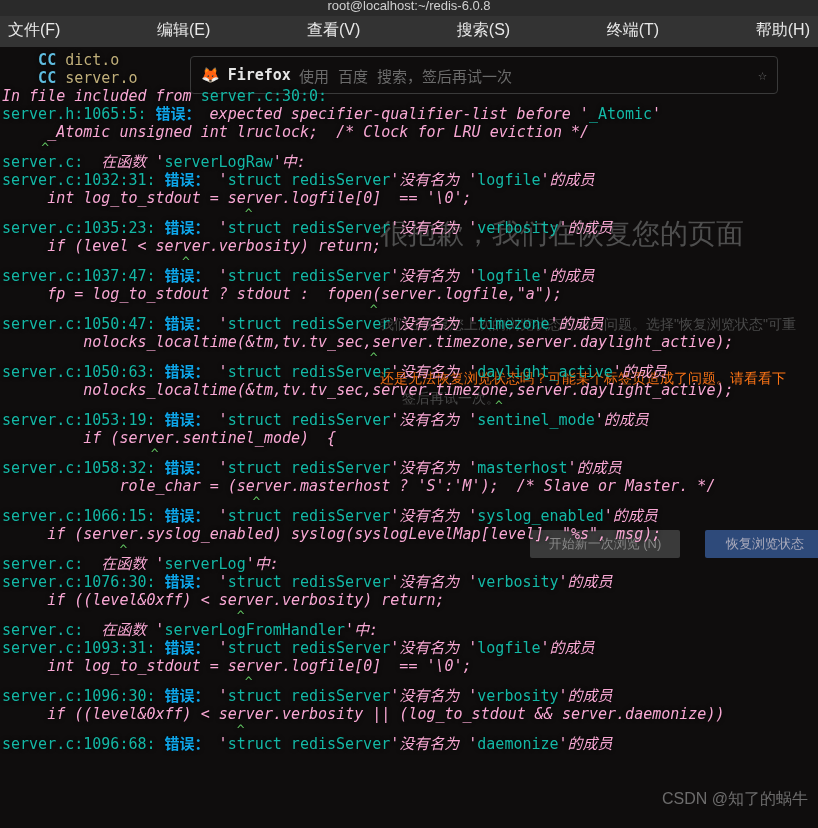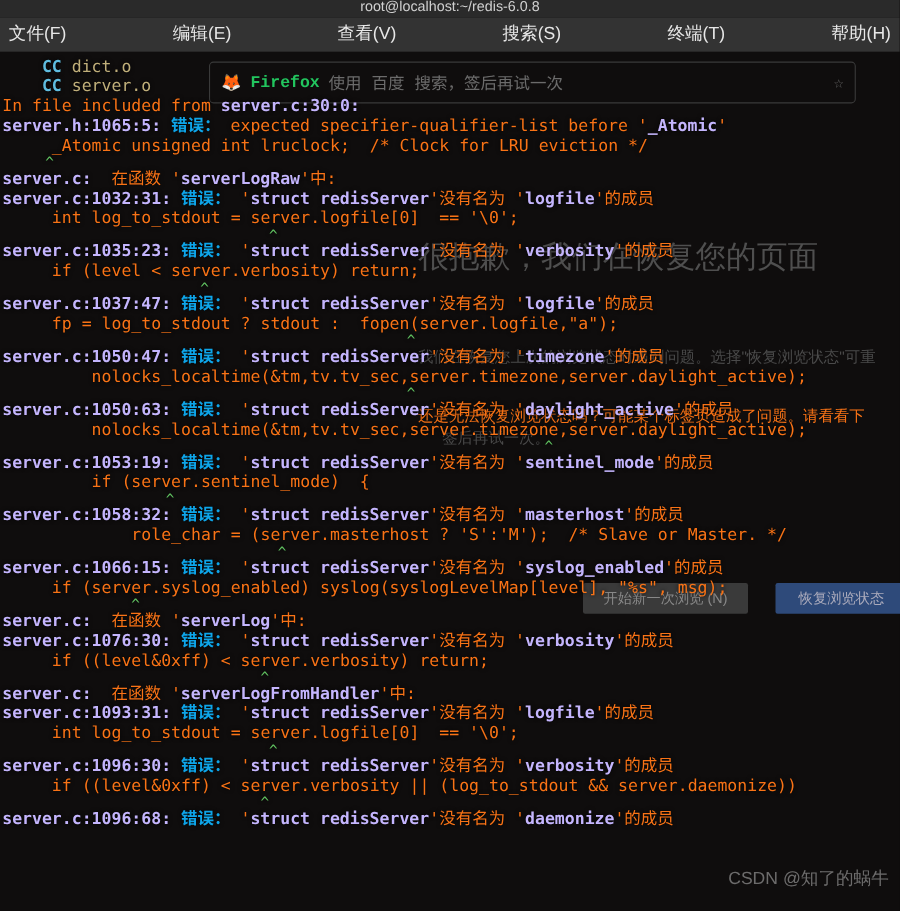--- a/index.html
+++ b/index.html
@@ -22,23 +22,22 @@
     position: absolute;
     top: 56px; left: 190px; right: 40px; height: 36px;
     border: 1px solid #3a3a3a;
     border-radius: 4px;
     display: flex; align-items: center; gap: 8px;
     padding: 0 10px;
     color: #6b6b6b;
     font-size: 15px;
   }
   .bg-browser .fx {
-    color: #22c55e;
+    color: #e5e5e5;
     font-weight: bold;
-    font-family: Liberation Mono, monospace;
   }
   .bg-browser .star {
     margin-left: auto; color: #6b6b6b;
   }
   .bg-browser .bigtext1 {
     position: absolute; top: 215px; left: 380px; right: 0;
     font-size: 28px; color: #4f4f4f; font-weight: 400;
     font-family: sans-serif;
   }
   .bg-browser .bigtext2 {
@@ -98,22 +97,22 @@
     position: relative;
     z-index: 1;
     padding: 4px 2px;
     font-size: 15px;
     line-height: 18px;
     color: #d0d0d0;
     white-space: pre;
     text-shadow: 0 0 4px rgba(0,0,0,0.9);
   }
   
-  .wht  { color: #c4b5fd; font-weight: bold; }
-  .dim  { color: #f97316; }
+  .wht  { color: #14b8a6; font-weight: normal; }
+  .dim  { color: #f9a8d4; font-style: italic; }
   .red  { color: #0ea5e9; font-weight: bold; }
   .cyan { color: #5fbde0; font-weight: bold; }
   .ylw  { color: #c0af7a; }
   .caret{ color: #60c060; font-size: 13px; }
   .caretline { line-height: 12px; height: 12px; }
 
   .watermark {
     position: absolute;
     right: 10px; bottom: 18px;
     z-index: 3;

